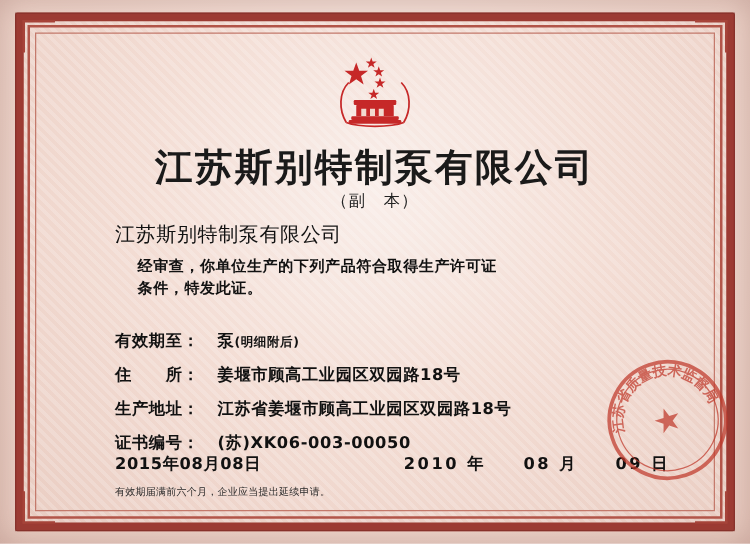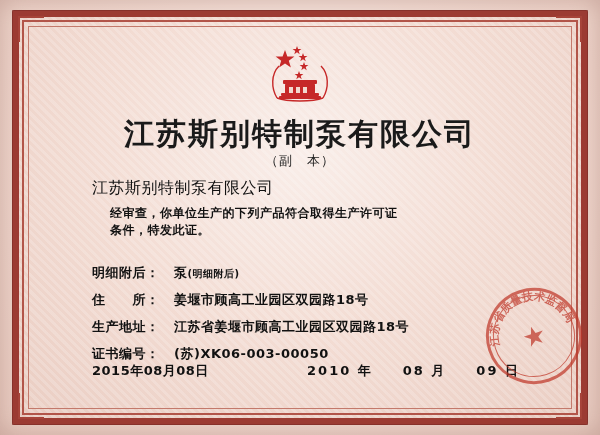--- a/index.html
+++ b/index.html
@@ -193,21 +193,21 @@
     font-weight: bold;
     color: #111;
   }
   .date-line .valid-label {
     width: 82px;
     flex: 0 0 82px;
   }
   .date-line .valid-value { letter-spacing: 0.5px; }
   .date-line .issue {
     margin-left: auto;
-    margin-right: 16px;
+    margin-right: 0;
     letter-spacing: 2px;
   }
 
   
   .footnote {
     position: absolute;
     left: 58px;
     top: 356px;
     font-family: "DejaVu Sans", "Liberation Sans", sans-serif;
     font-size: 8px;
@@ -314,21 +314,21 @@
     <div class="body-block">
       <div class="company">江苏斯别特制泵有限公司</div>
       <div class="statement">
         <span>经审查，你单位生产的下列产品符合取得生产许可证</span>
         <span class="line2">条件，特发此证。</span>
       </div>
     </div>
 
     <div class="fields">
       <div class="field-row">
-        <span class="field-label">明细附后：</span>
+        <span class="field-label">有效期至：</span>
         <span class="field-value"><span>泵</span><span class="small">(明细附后)</span></span>
       </div>
       <div class="field-row">
         <span class="field-label">住　　所：</span>
         <span class="field-value">姜堰市顾高工业园区双园路18号</span>
       </div>
       <div class="field-row">
         <span class="field-label">生产地址：</span>
         <span class="field-value">江苏省姜堰市顾高工业园区双园路18号</span>
       </div>
@@ -336,20 +336,21 @@
         <span class="field-label">证书编号：</span>
         <span class="field-value">(苏)XK06-003-00050</span>
       </div>
     </div>
 
     <div class="date-line">
       <span class="valid-value">2015年08月08日</span>
       <span class="issue">2010 年　　08 月　　09 日</span>
     </div>
 
+    <div class="footnote">有效期届满前六个月，企业应当提出延续申请。</div>
 
   </div>
 
   <div class="seal">
     <div class="ring"></div>
     <div class="ring2"></div>
     <div class="star">★</div>
     <svg class="seal-text" viewBox="0 0 96 96" aria-hidden="true">
       <defs>
         <path id="sealArc" d="M 12,48 A 36,36 0 1 1 84,48"></path>

